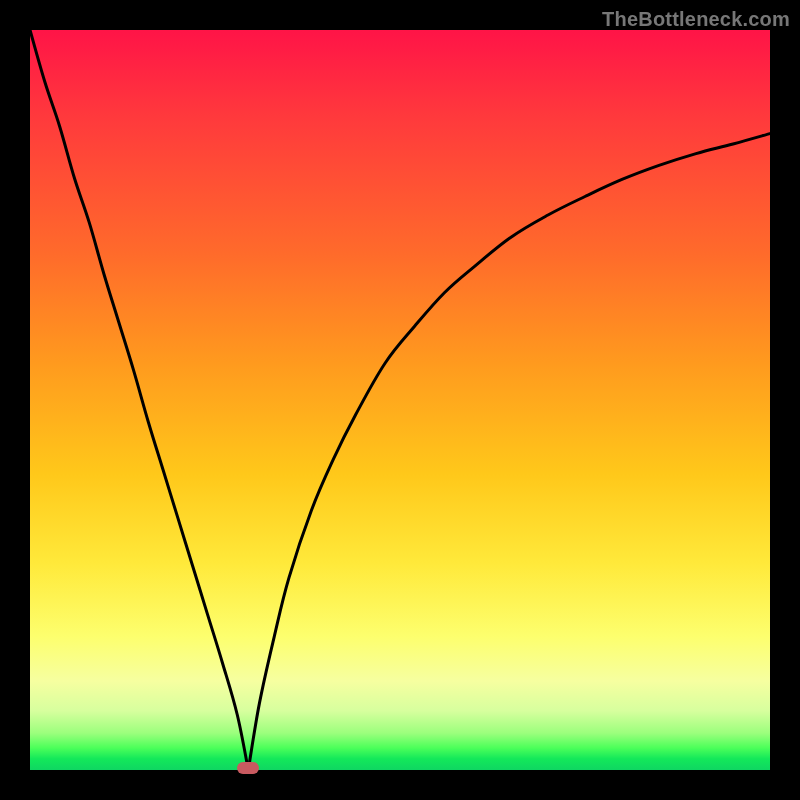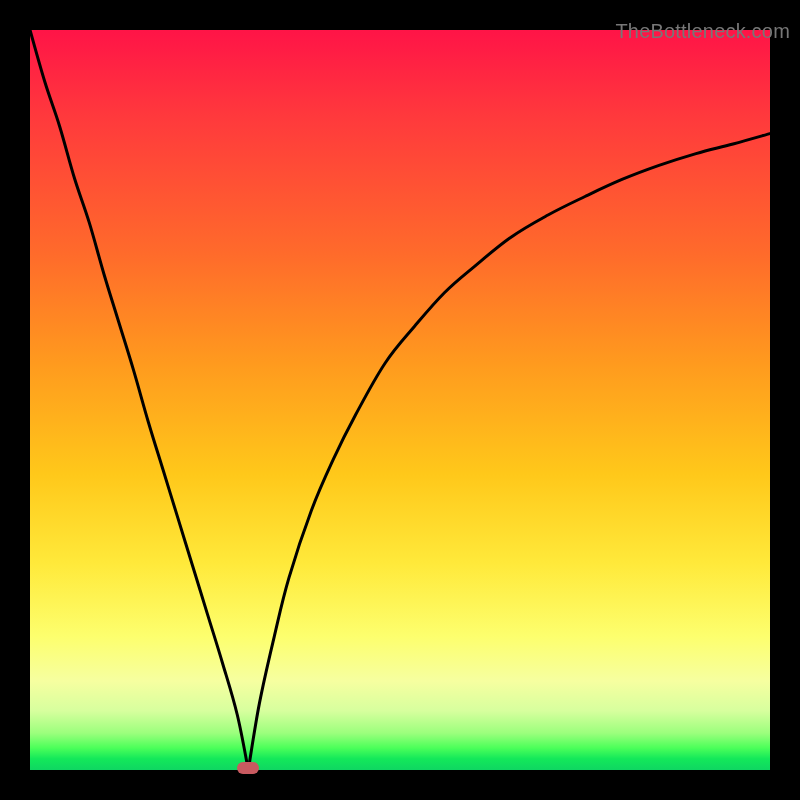--- a/index.html
+++ b/index.html
@@ -36,25 +36,25 @@
       #f6ffa0 88%,
       #d7ff9e 92%,
       #9cff7d 95%,
       #4cff5a 97%,
       #13e85a 98.5%,
       #0fd662 100%
     );
   }
   .watermark {
     position: absolute;
-    top: 20px;
+    top: 8px;
     right: 10px;
     color: #777;
     font-size: 20px;
-    font-weight: 400;
+    font-weight: 700;
     letter-spacing: 0.2px;
     user-select: none;
   }
   svg.curve {
     position: absolute;
     left: 30px;
     top: 30px;
     width: 740px;
     height: 740px;
     overflow: visible;

